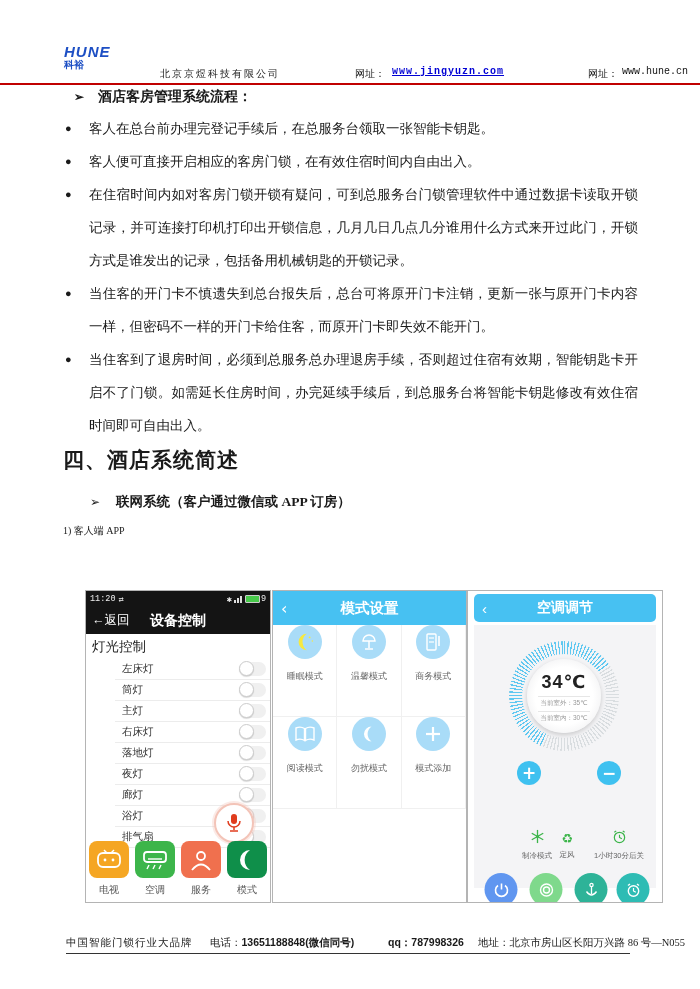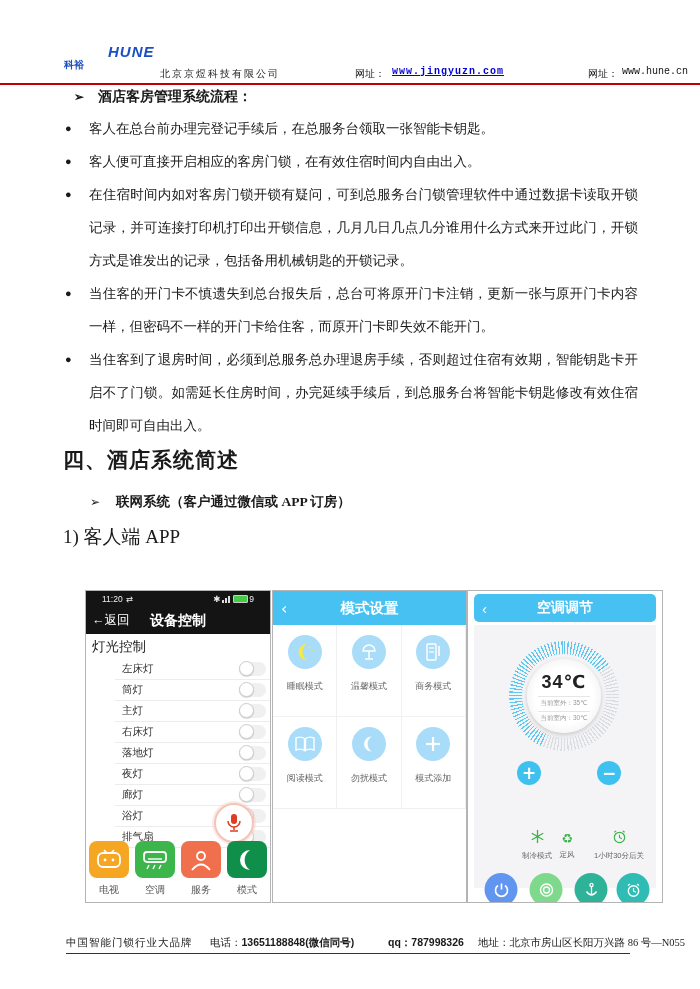--- a/index.html
+++ b/index.html
@@ -3,21 +3,21 @@
 <meta charset="utf-8">
 <style>
   html,body{margin:0;padding:0;background:#888;}
   .page{position:relative;width:700px;height:989px;background:#fff;
         font-family:"Liberation Serif","DejaVu Serif",serif;color:#1a1a1a;overflow:hidden;}
   .abs{position:absolute;}
 
   
   .logo{left:64px;top:44px;width:90px;line-height:1;}
   .logo-en{font-family:"Liberation Sans",sans-serif;font-weight:bold;font-style:italic;
-           font-size:15px;color:#1d4fc4;letter-spacing:1px;margin-left:44px;}
+           font-size:15px;color:#1d4fc4;letter-spacing:1px;}
   .logo-cn{font-family:"Liberation Sans",sans-serif;font-weight:bold;font-size:10px;color:#1d4fc4;margin-top:1px;}
   .company{left:160px;top:67px;font-size:10px;letter-spacing:2px;}
   .url-label1{left:355px;top:67px;font-size:10px;}
   .url1{left:392px;top:66px;font-family:"Liberation Mono",monospace;font-size:10px;font-weight:bold;
         color:#0000d4;text-decoration:underline;letter-spacing:1px;}
   .url-label2{left:588px;top:67px;font-size:10px;}
   .url2{left:622px;top:66px;font-family:"Liberation Mono",monospace;font-size:10px;color:#111;}
   .redline{left:0;top:83px;width:700px;height:2px;background:#c00000;}
 
   .flow-head{left:74px;top:88px;font-size:14px;font-weight:bold;}
@@ -26,34 +26,34 @@
   
   .bullets{left:63px;top:112px;width:575px;}
   .bullet-item{position:relative;padding-left:26px;font-size:13.5px;line-height:33px;
                text-align:justify;}
   .bullet-item .dot{position:absolute;left:2px;top:0;font-size:11px;}
 
   
   .sec-title{left:63px;top:446px;font-size:21px;font-weight:bold;letter-spacing:1px;}
   .sub-head{left:90px;top:493px;font-size:13.5px;font-weight:bold;}
   .sub-head .arrow{margin-right:16px;font-size:12px;font-weight:normal;}
-  .item-no{left:63px;top:524px;font-size:19px;}
+  .item-no{left:63px;top:524px;font-size:10px;}
   .para{left:63px;top:542px;width:575px;font-size:13.5px;line-height:19px;
         text-align:justify;text-indent:2em;}
 
   
   .phone{position:absolute;top:590px;height:313px;background:#fff;border:1px solid #b4b4b4;
          font-family:"Liberation Sans","DejaVu Sans",sans-serif;box-sizing:border-box;overflow:hidden;}
   .p1{left:85px;width:186px;}
   .p2{left:272px;width:195px;}
   .p3{left:467px;width:196px;}
 
   
   .p1-status{position:absolute;left:0;top:0;right:0;height:16px;background:#141414;color:#eee;
-             font-size:8.5px;display:flex;align-items:center;padding:0 16px;box-sizing:border-box;}
+             font-size:8.5px;display:flex;align-items:center;padding:0 4px;box-sizing:border-box;font-family:Liberation Mono, monospace;}
   .p1-status .sp{flex:1;}
   .sig{display:inline-flex;align-items:flex-end;gap:1px;margin:0 2px;}
   .sig i{display:inline-block;width:2px;background:#ddd;}
   .batt{display:inline-block;width:13px;height:6px;background:#47c94a;border:1px solid #ccc;
         border-radius:1px;margin:0 1px;}
   .p1-nav{position:absolute;left:0;top:16px;right:0;height:27px;background:#141414;color:#fff;
           display:flex;align-items:center;}
   .p1-back{font-size:12.5px;margin-left:6px;}
   .p1-title{position:absolute;left:0;right:0;text-align:center;font-size:14px;font-weight:bold;}
   .p1-sec{position:absolute;left:6px;top:47px;font-size:13.5px;color:#222;}
@@ -73,21 +73,21 @@
                  align-items:center;justify-content:center;}
   .p1-tab .tlabel{font-size:10px;color:#555;margin-top:5px;}
 
   
   .p2-head{position:absolute;left:0;top:0;right:0;height:34px;background:#47c1f2;color:#fff;
            display:flex;align-items:center;}
   .p2-back{font-size:16px;margin-left:8px;font-family:"DejaVu Sans",sans-serif;}
   .p2-title{position:absolute;left:0;right:0;text-align:center;font-size:14.5px;font-weight:bold;}
   .p2-grid{position:absolute;left:0;top:34px;right:0;display:flex;flex-wrap:wrap;}
   .p2-cell{width:64.3px;height:92px;border-right:1px solid #f0f0f0;border-bottom:1px solid #f0f0f0;
-           box-sizing:border-box;text-align:center;padding-top:10px;}
+           box-sizing:border-box;text-align:center;padding-top:0;}
   .p2-circle{width:34px;height:34px;border-radius:50%;background:#a9dcf8;margin:0 auto;
              display:flex;align-items:center;justify-content:center;}
   .p2-label{font-size:9px;color:#666;margin-top:11px;}
 
   
   .p3-head{position:absolute;left:6px;top:3px;right:6px;height:28px;background:#47c1f2;color:#fff;
            border-radius:5px;display:flex;align-items:center;}
   .p3-back{font-size:15px;margin-left:8px;}
   .p3-title{position:absolute;left:0;right:0;text-align:center;font-size:14px;font-weight:bold;}
   .p3-panel{position:absolute;left:6px;top:34px;right:6px;height:263px;background:#f4f4f6;}

